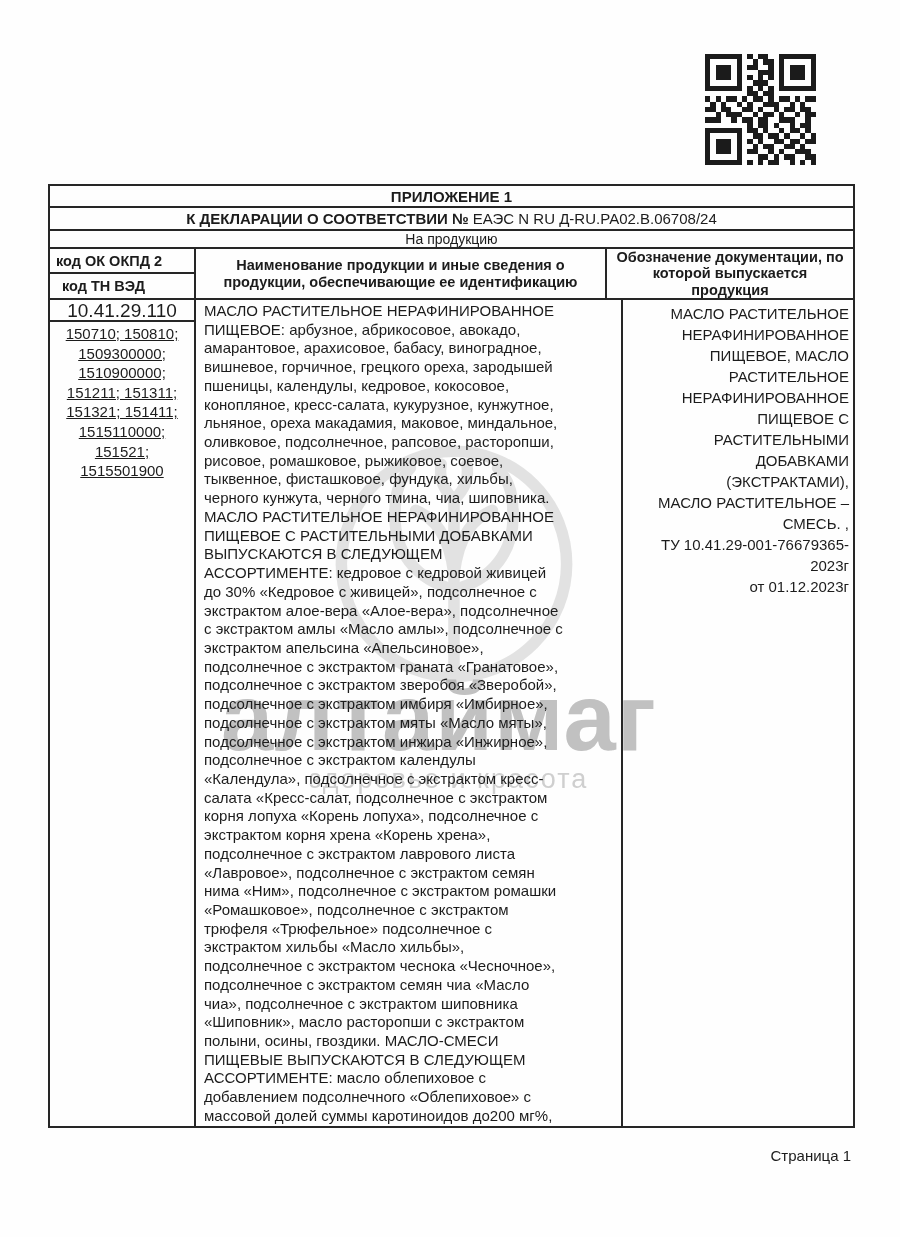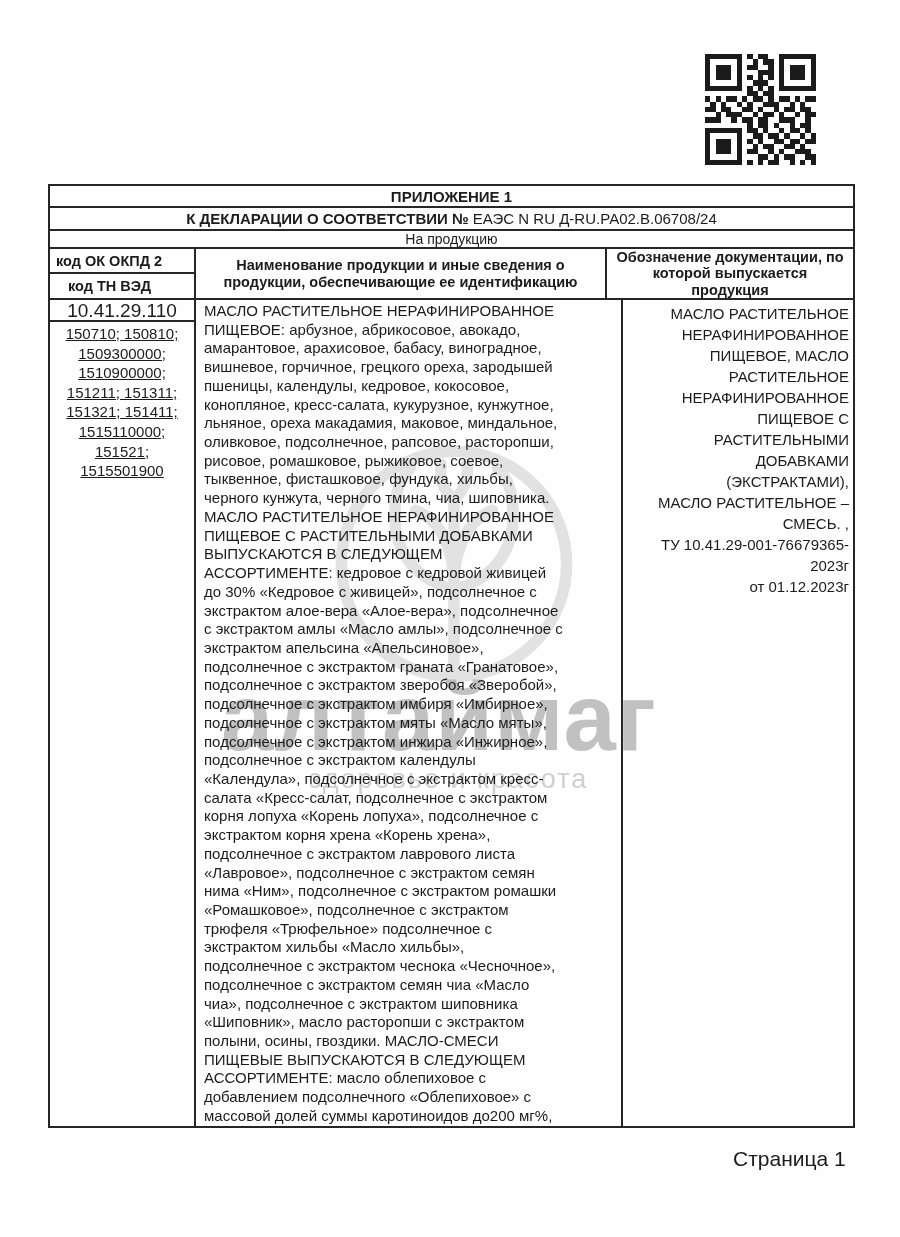--- a/index.html
+++ b/index.html
@@ -36,21 +36,21 @@
   .t-row3{height:16px;font-size:14px;line-height:17px;}
   .t-head{display:flex;height:49px;border-bottom:2px solid #262626;}
   .t-body{display:flex;min-height:823px;}
   .c1{width:144px;border-right:2px solid #262626;flex:none;}
   .c2{width:411px;border-right:2px solid #262626;flex:none;}
   .c3{flex:1;}
   .h-c1-top{
     height:23px;border-bottom:2px solid #262626;
     font-weight:bold;font-size:14.5px;line-height:24px;padding-left:6px;text-align:left;
   }
-  .h-c1-bot{height:24px;font-weight:bold;font-size:14.5px;line-height:24px;padding-left:18px;text-align:left;}
+  .h-c1-bot{height:24px;font-weight:bold;font-size:14.5px;line-height:24px;padding-left:12px;text-align:left;}
   .h-c2,.h-c3{
     font-weight:bold;font-size:14.5px;line-height:16.3px;
     display:flex;align-items:center;justify-content:center;text-align:center;
     padding:0 8px;box-sizing:border-box;
   }
   .okpd-cell{
     height:20px;border-bottom:2px solid #262626;
     text-align:center;font-size:19px;line-height:21px;
   }
   .tnved-cell{
@@ -61,21 +61,21 @@
     font-size:15px;line-height:18.72px;text-align:left;
     padding:2px 6px 0 8px;white-space:pre-line;overflow:hidden;
   }
   .docs-cell{
     font-size:15px;line-height:21px;text-align:right;
     padding:3px 4px 0 6px;white-space:pre-line;overflow:hidden;
   }
   
   .page-number{
     position:absolute;left:733px;top:1147px;width:118px;
-    font-size:21px;z-index:1;
+    font-size:15px;text-align:right;z-index:1;
   }
 </style>
 </head>
 <body>
 
 <div class="wm-layer">
   <svg class="wm-emblem" viewBox="0 0 200 200" fill="none" stroke="#bdbdbd">
     <circle cx="100" cy="100" r="88" stroke-width="9"></circle>
     <g stroke-width="9" stroke-linecap="round">
       <path d="M100 192 L100 108"></path>

